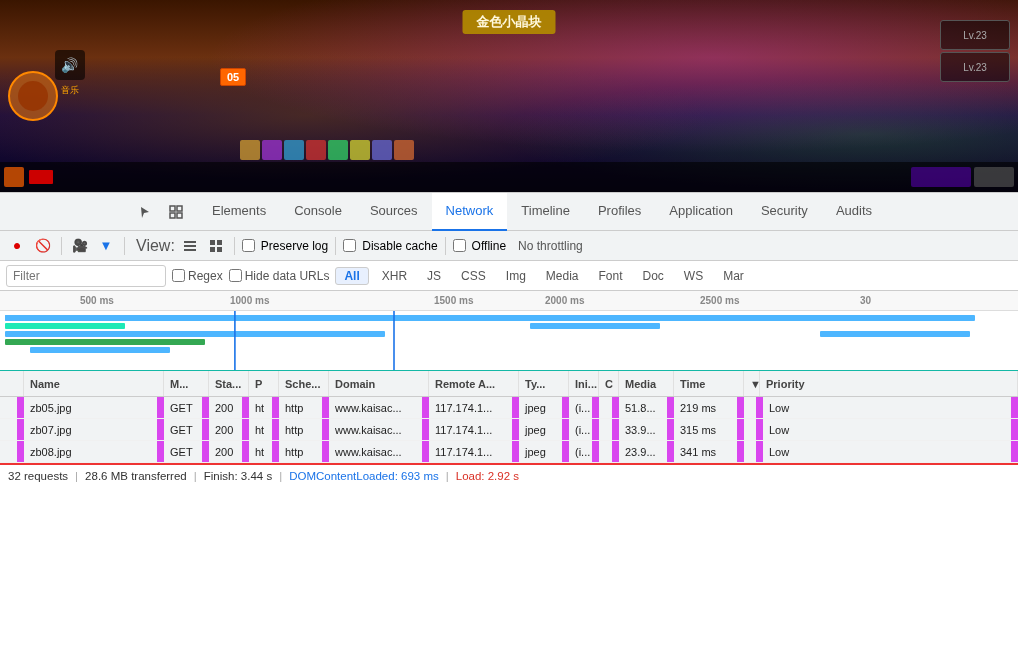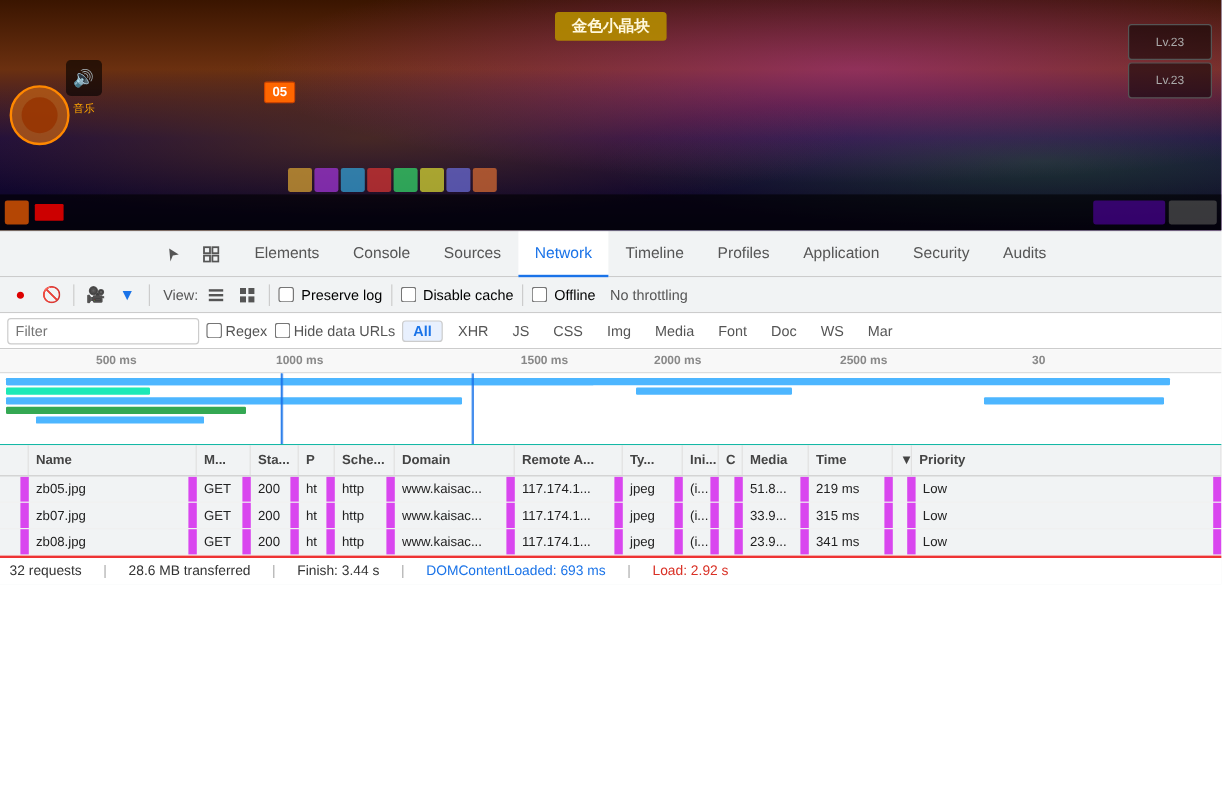--- a/index.html
+++ b/index.html
@@ -97,21 +97,21 @@
       cursor: pointer;
       border-radius: 3px;
       border: none;
       background: none;
       font-size: 13px;
       color: #555;
     }
     .toolbar-btn.record { color: #d00; }
     .toolbar-btn.clear { color: #555; }
     .toolbar-separator { width: 1px; height: 18px; background: #ccc; margin: 0 3px; }
-    .toolbar-label { font-size: 12px; color: #555; margin-left: 4px; }
+    .toolbar-label { font-size: 16px; color: #555; margin-left: 4px; }
     .toolbar-checkbox { width: 13px; height: 13px; margin-right: 3px; }
     .toolbar-group { display: flex; align-items: flex-start; gap: 3px; }
 
     
     .filter-bar {
       display: flex;
       align-items: center;
       background: #fff;
       border-bottom: 1px solid #ccc;
       height: 30px;
@@ -241,21 +241,21 @@
     
     .status-bar {
       display: flex;
       align-items: center;
       height: 24px;
       padding: 0 8px;
       background: #fff;
       border-top: 2px solid #e33;
       font-size: 11.5px;
       color: #333;
-      gap: 16px;
+      gap: 5px;
       position: absolute;
       bottom: 0;
       left: 0;
       right: 0;
     }
     .status-sep { color: #aaa; margin: 0 2px; }
     .status-blue { color: #1a73e8; }
     .status-red { color: #d93025; }
   </style>
 </head>

